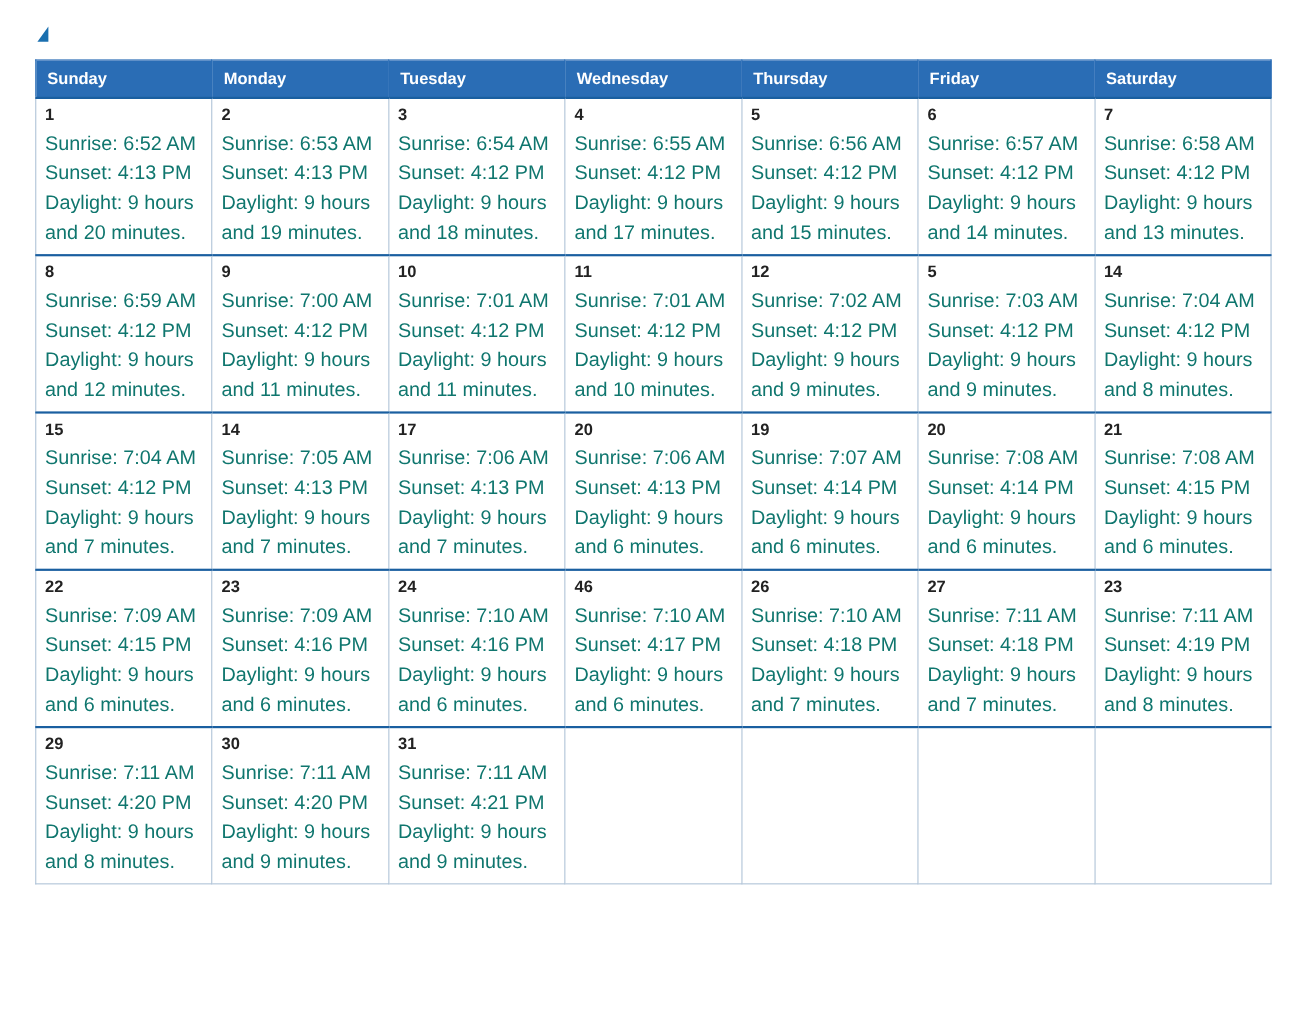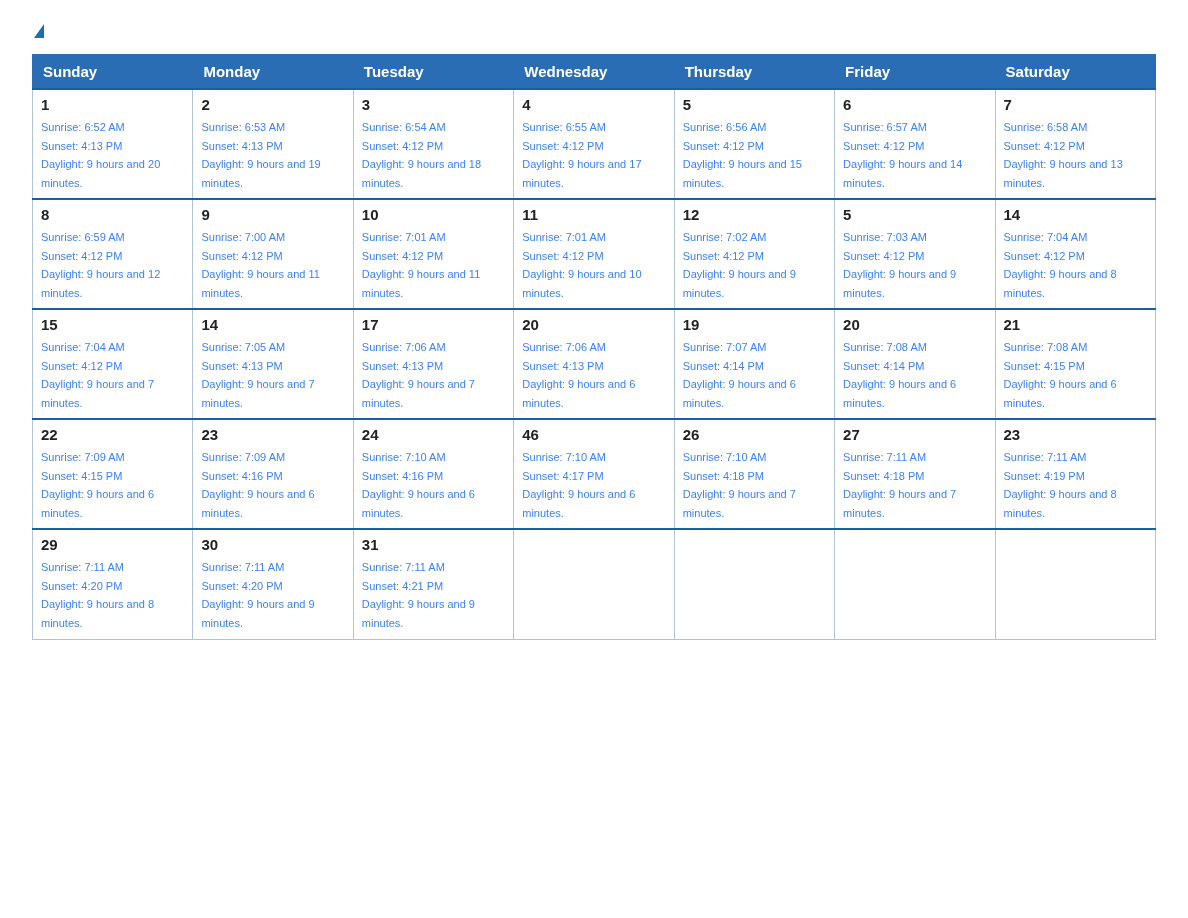--- a/index.html
+++ b/index.html
@@ -83,22 +83,22 @@
       height: 110px;
     }
     .day-number {
       font-size: 15px;
       font-weight: bold;
       color: #222;
       display: block;
       margin-bottom: 4px;
     }
     .day-info {
-      font-size: 11px;
-      color: #3b82f6;
+      font-size: 18px;
+      color: #0f766e;
       line-height: 1.5;
     }
     .empty-cell {
       background: #fff;
     }
     tr:not(:first-child) td {
       border-top: 2px solid #2a6db5;
     }
     .calendar tbody tr td {
       border-top: 1px solid #b0c4d8;

